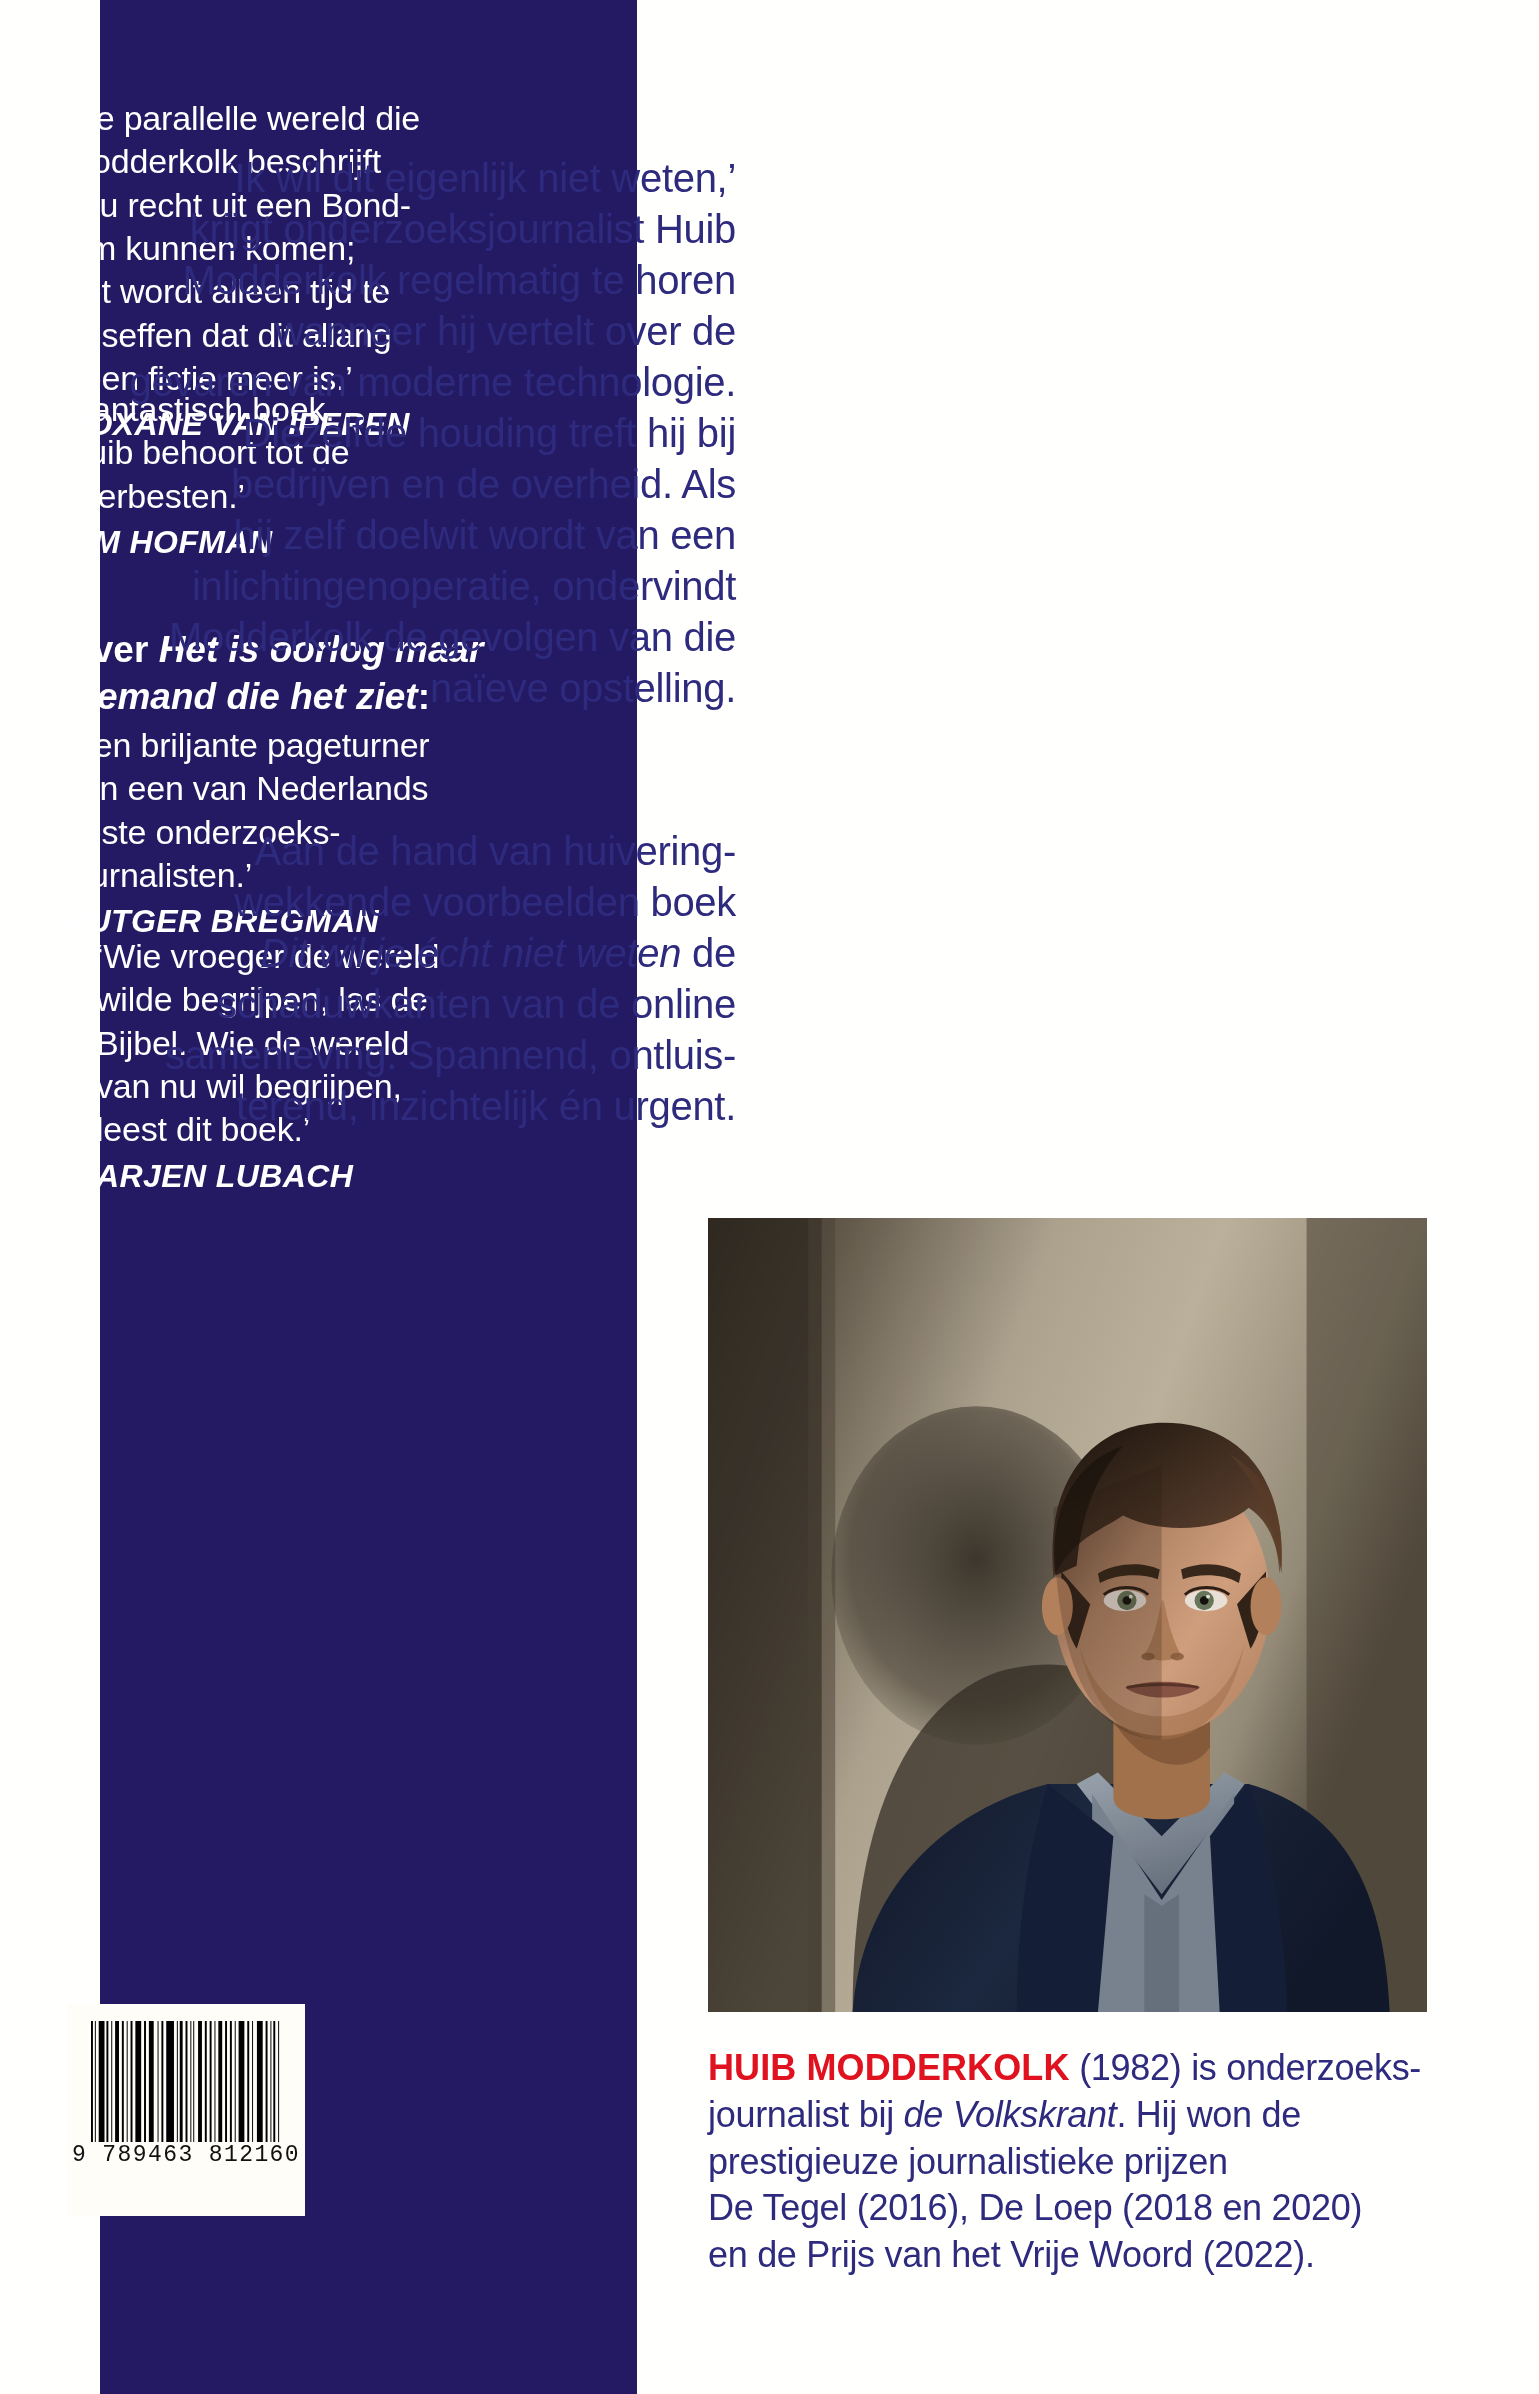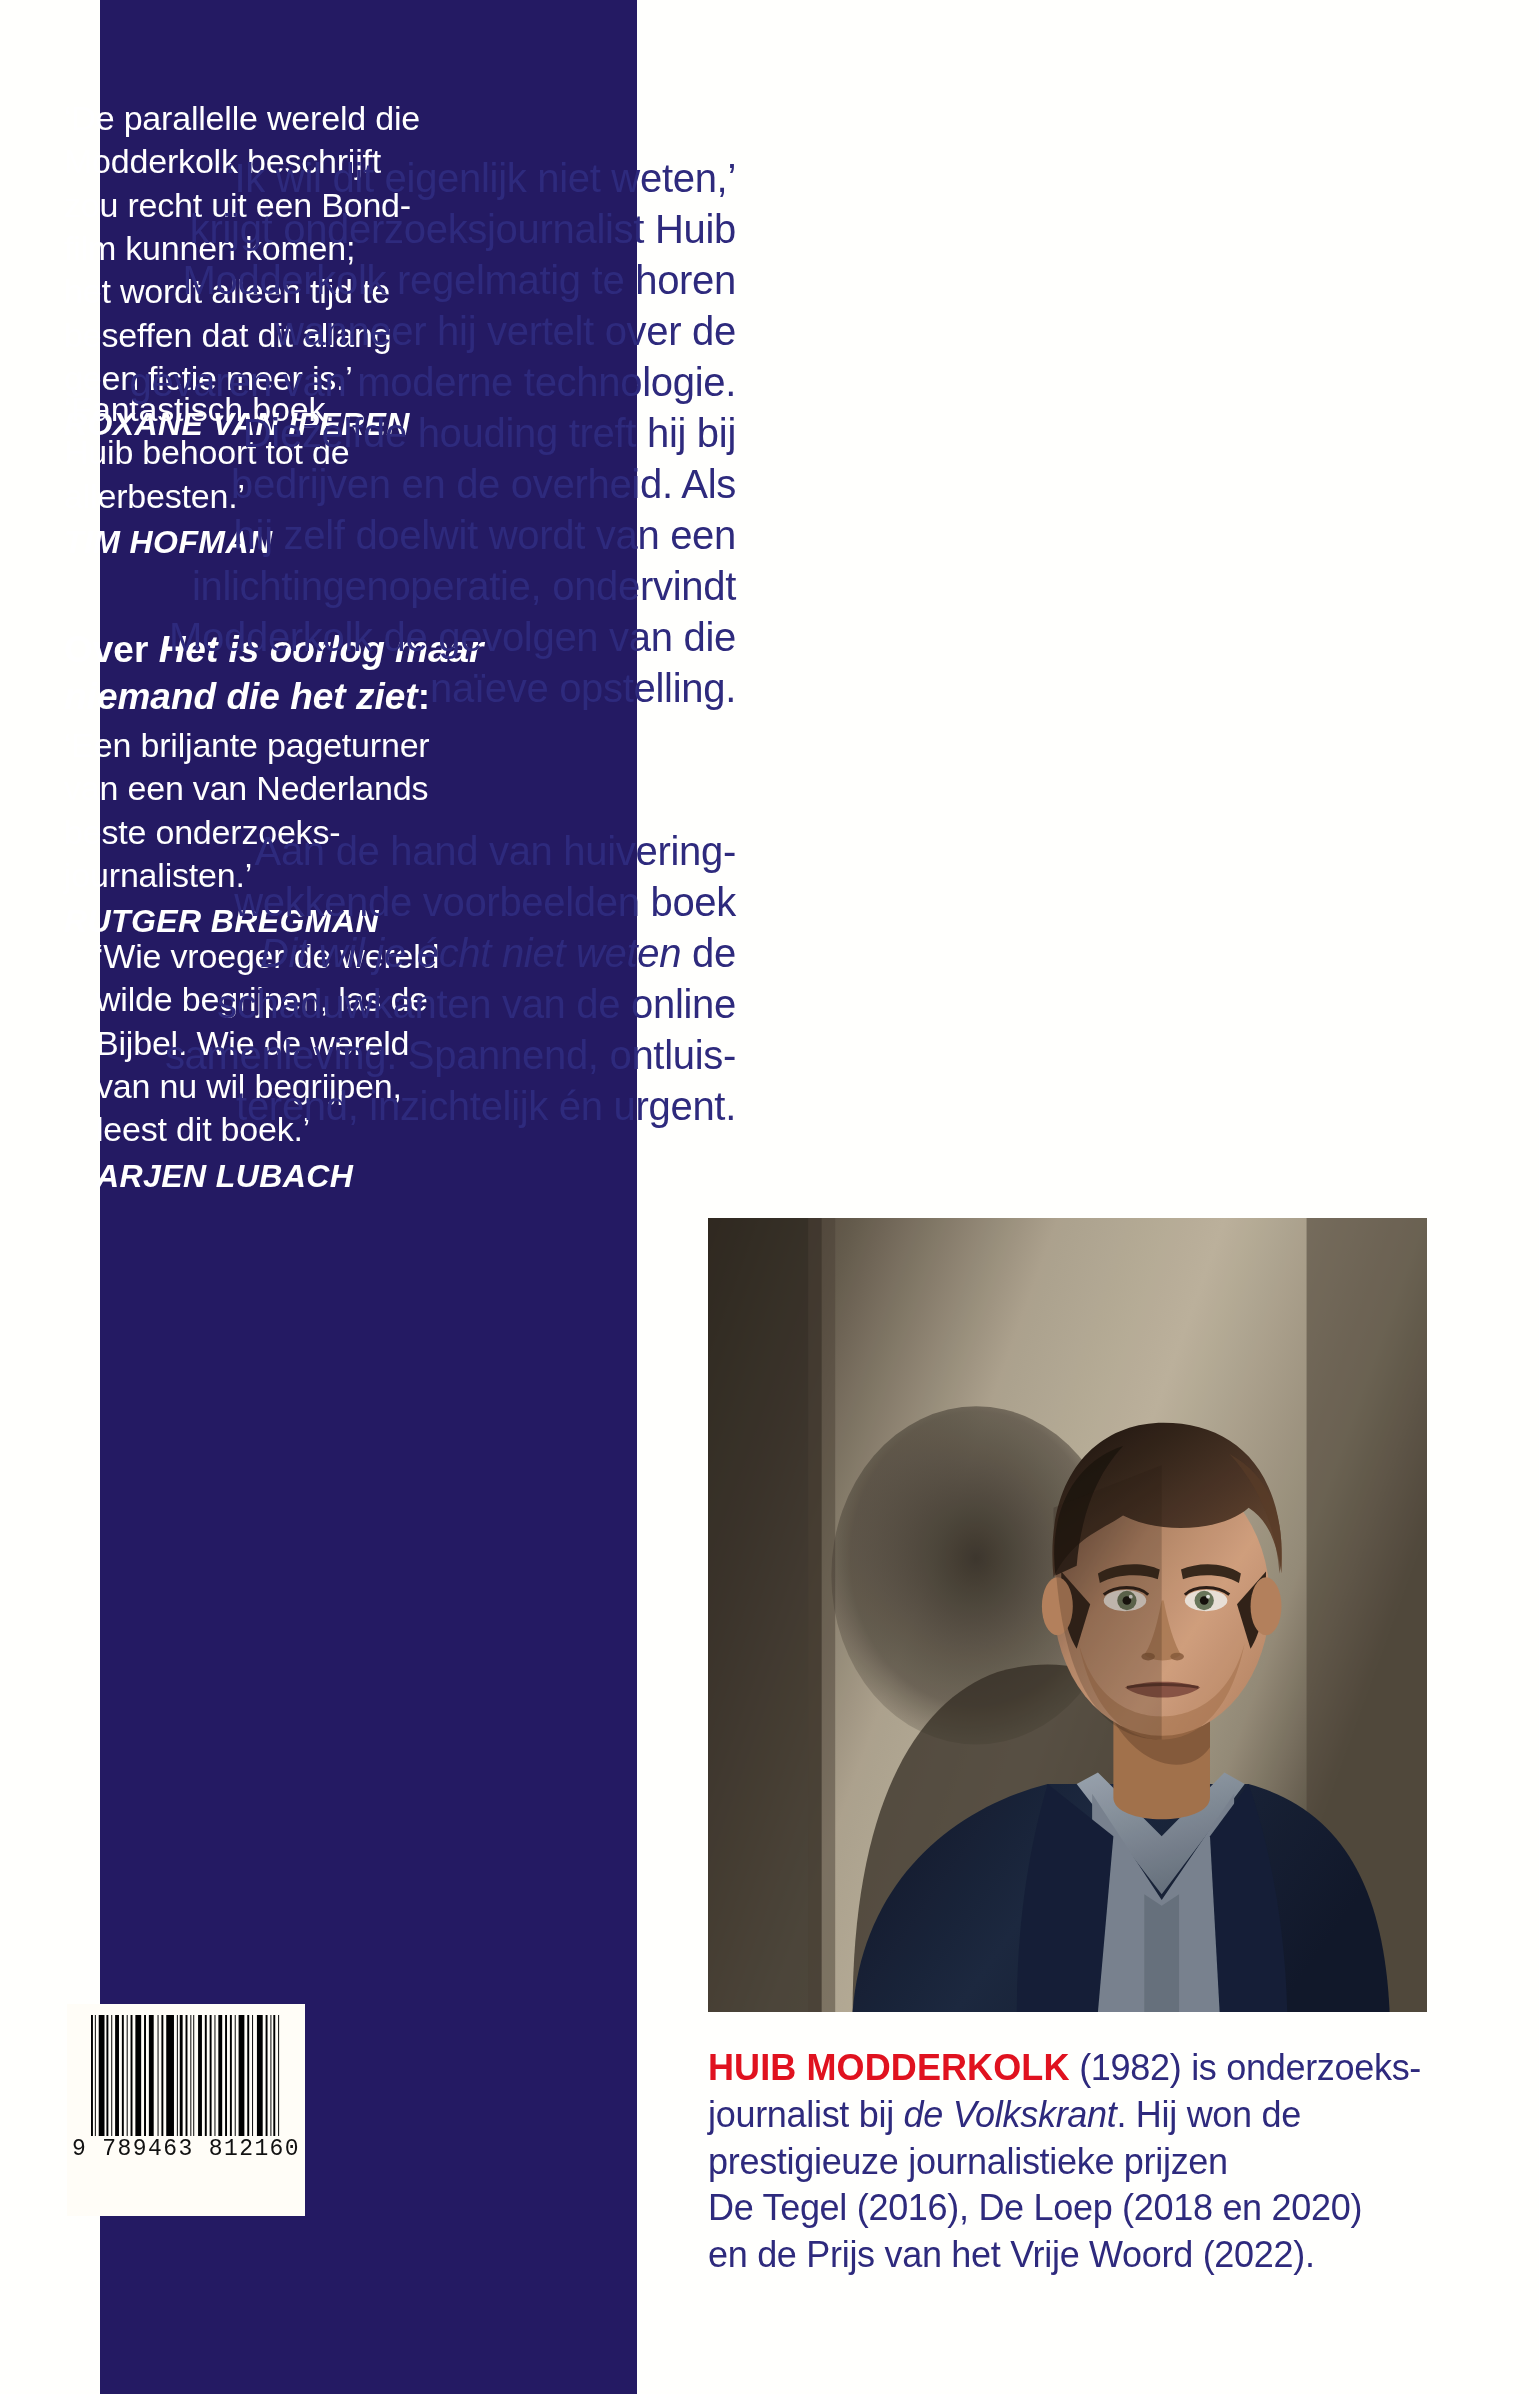--- a/index.html
+++ b/index.html
@@ -67,21 +67,21 @@
     position: absolute;
     left: 67px;
     top: 2004px;
     width: 238px;
     height: 212px;
     background: #fffdf7;
     display: flex;
     flex-direction: column;
     justify-content: flex-start;
     align-items: center;
-    padding-top: 11px;
+    padding-top: 17px;
   }
   #barcode-bars {
     width: 191px;
     height: 142px;
     display: block;
   }
   #barcode-number {
     font-family: "Liberation Mono", monospace;
     font-size: 23px;
     letter-spacing: 1.4px;

